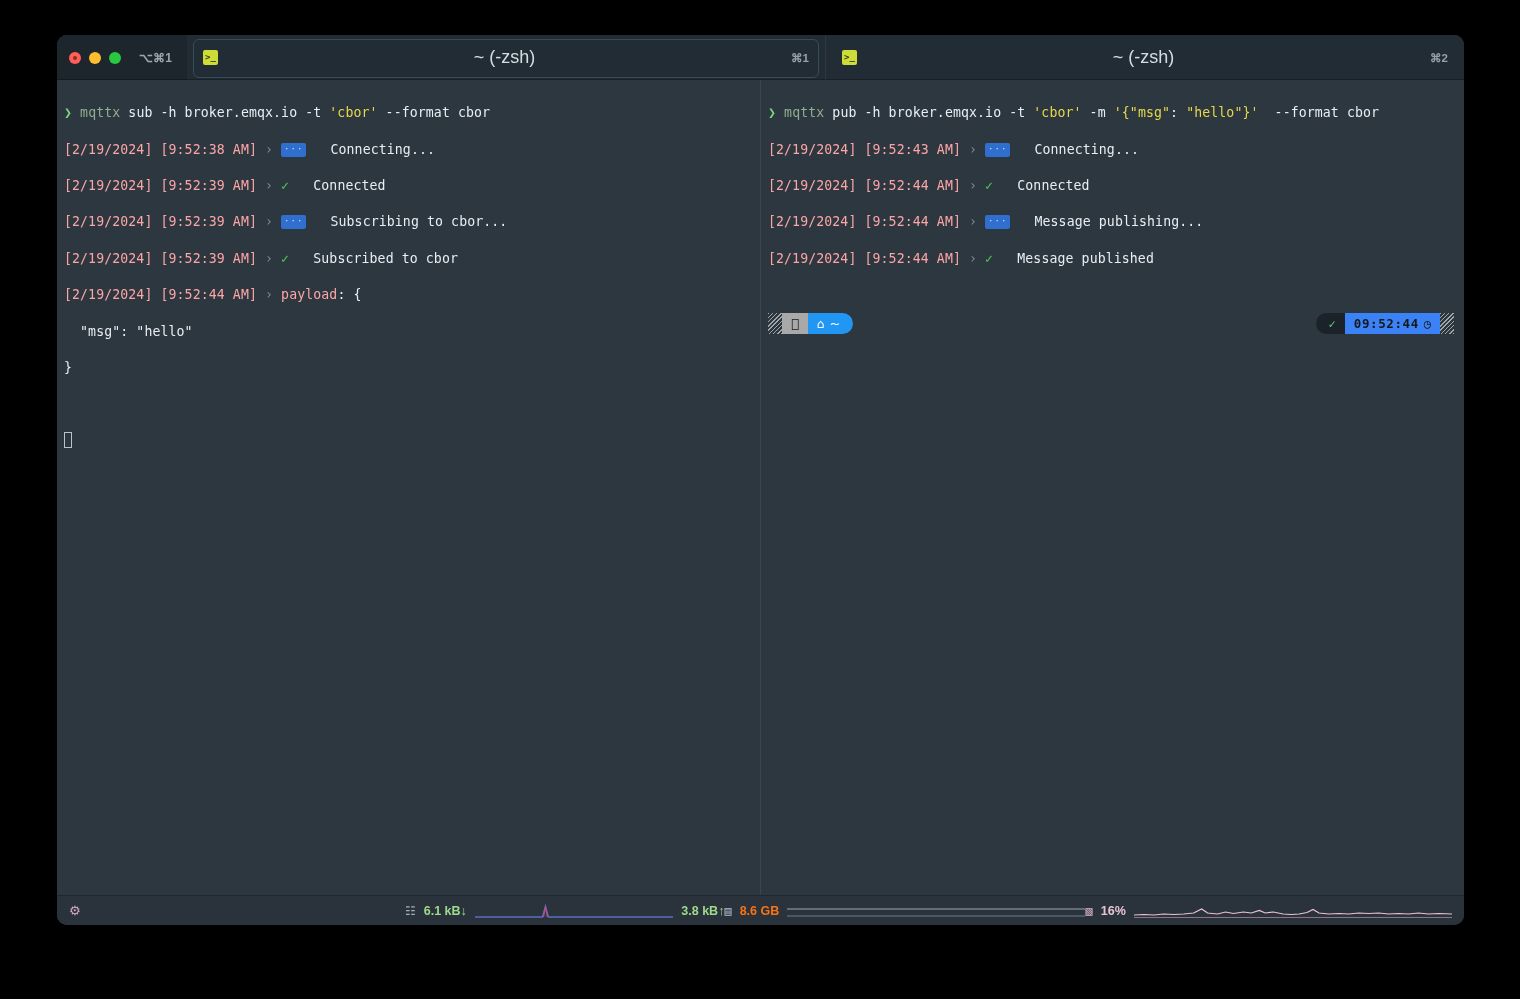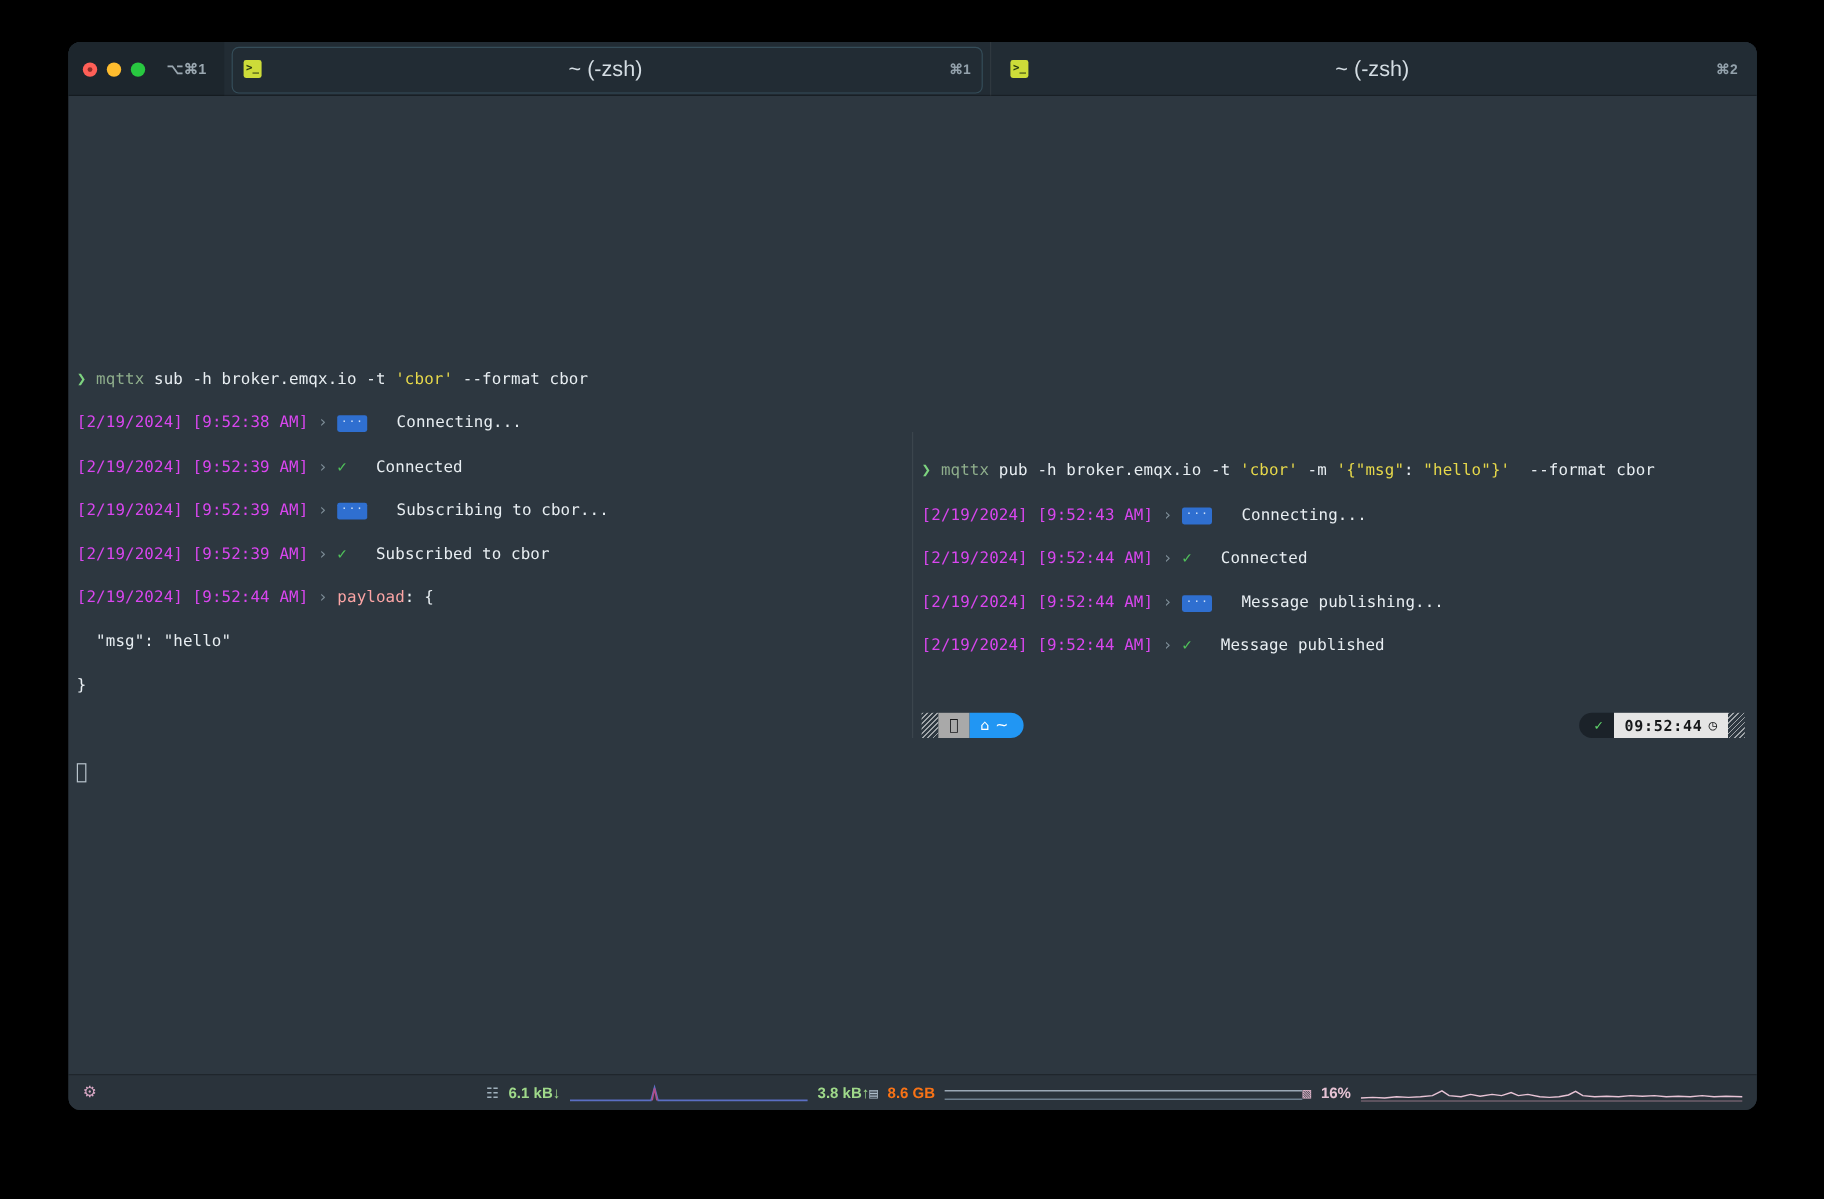--- a/index.html
+++ b/index.html
@@ -141,21 +141,20 @@
     white-space: nowrap;
   }
 
   
   .panes {
     flex: 1 1 auto;
     display: flex;
     flex-direction: row;
     min-height: 0;
     background: #2d3740;
-    align-items: center;
   }
   .pane {
     flex: 1 1 0;
     min-width: 0;
     padding: 6px 8px 0 7px;
     overflow: hidden;
     position: relative;
   }
   .pane + .pane { border-left: 1px solid rgba(255,255,255,0.07); }
 
@@ -166,21 +165,21 @@
     white-space: pre;
     color: #e4eaee;
     letter-spacing: 0.1px;
   }
 
   
   .c-prompt   { color: #7dd37f; }
   .c-cmd      { color: #8fae8c; }
   .c-white    { color: #e8eef2; }
   .c-yellow   { color: #e6d84a; }
-  .c-ts       { color: #d946ef; }
+  .c-ts       { color: #fca5a5; }
   .c-arrow    { color: #7d8d97; }
   .c-green    { color: #4fbf59; }
   .c-payload  { color: #fca5a5; }
   .c-str      { color: #e8eef2; }
 
   .dots {
     display: inline-block;
     background: #2f6fd0;
     color: #cfe0f7;
     border-radius: 2px;
@@ -225,21 +224,21 @@
   }
   .pl-seg {
     display: flex;
     align-items: center;
     gap: 5px;
     padding: 0 9px;
   }
   .seg-grey { background: #a9a9a9; color: #17181a; }
   .seg-blue { background: #2196f3; color: #ffffff; border-top-right-radius: 11px; border-bottom-right-radius: 11px; padding-right: 13px; }
   .seg-dark { background: #1b2229; color: #5fd36a; border-top-left-radius: 11px; border-bottom-left-radius: 11px; padding-left: 13px; }
-  .seg-light { background: #e5e5e5; color: #16181a; }
+  .seg-light { background: #3b82f6; color: #16181a; }
 
   .apple-g { font-size: 13px; line-height: 1; }
   .home-g  { font-size: 12px; line-height: 1; }
   .tilde-g { font-size: 13px; line-height: 1; }
   .clock-g { font-size: 12px; line-height: 1; }
   .tick-g  { font-size: 12px; line-height: 1; }
 
   .rprompt { display: flex; flex-direction: row; align-items: stretch; height: 21px; font-family: "DejaVu Sans Mono", monospace; font-size: 12.5px; }
   .rprompt .pl-time { letter-spacing: 0.6px; font-weight: 600; }
 

